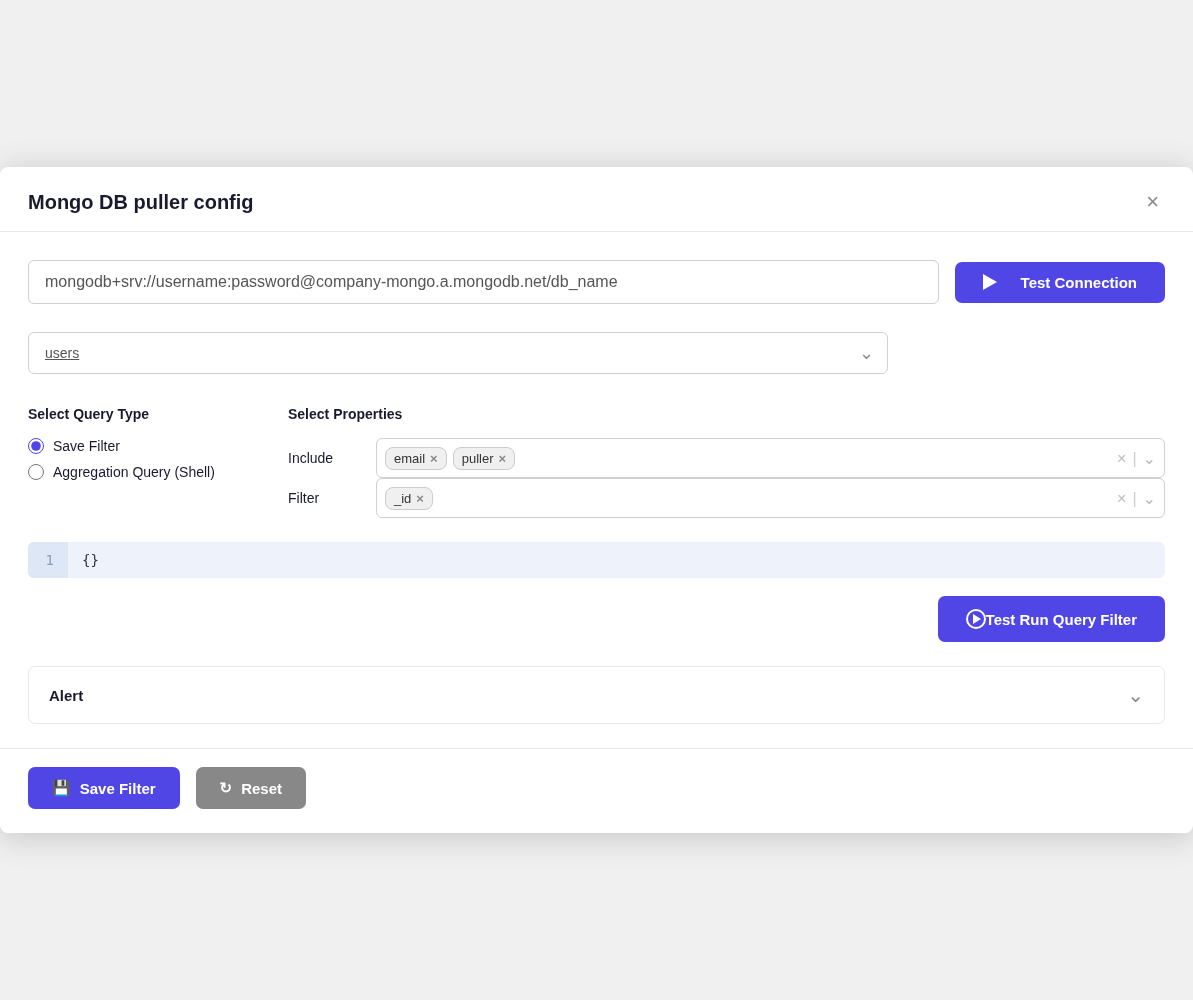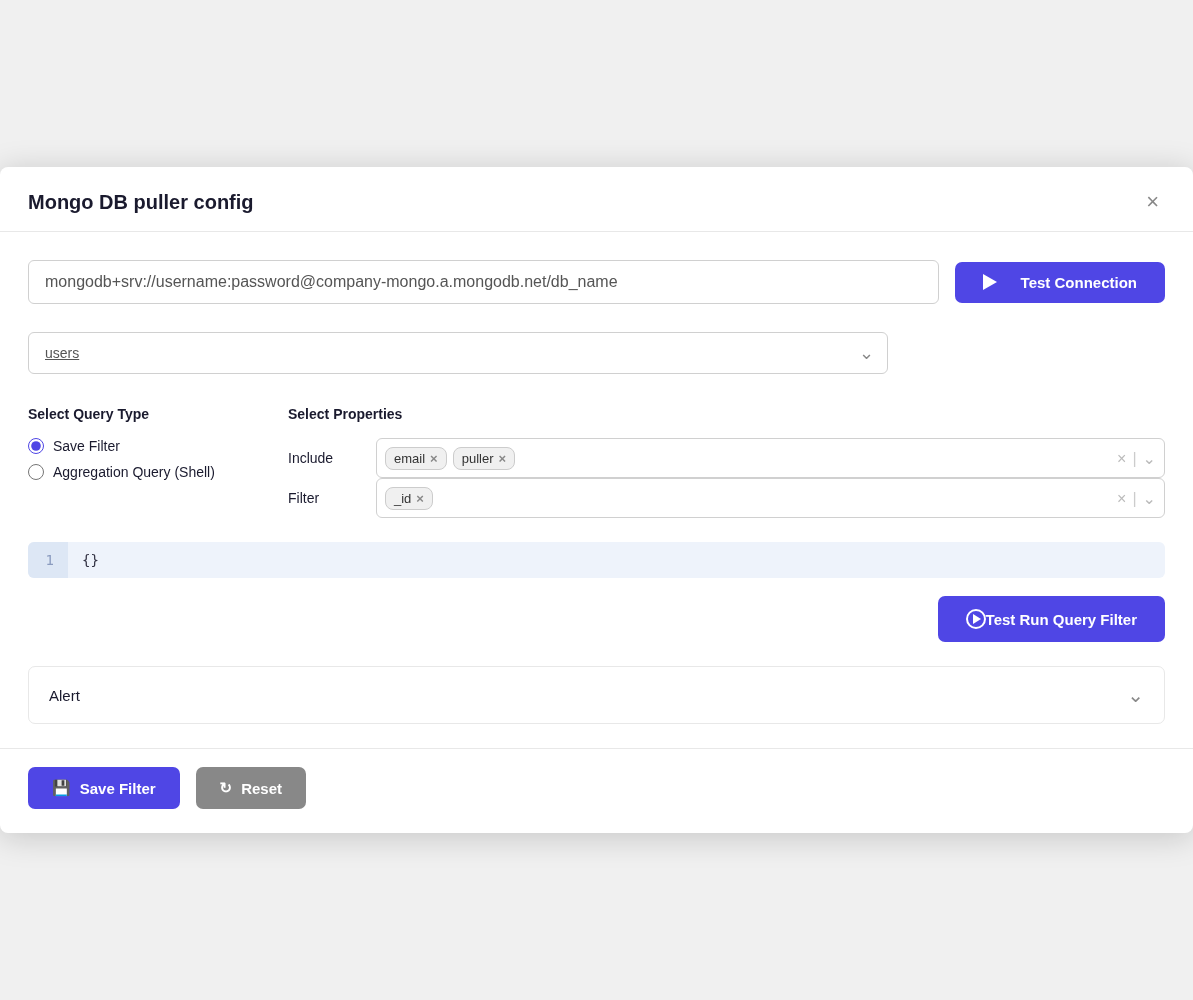--- a/index.html
+++ b/index.html
@@ -278,21 +278,21 @@
     }
     .alert-header {
       display: flex;
       align-items: center;
       justify-content: space-between;
       padding: 16px 20px;
       cursor: pointer;
     }
     .alert-label {
       font-size: 15px;
-      font-weight: 400;
+      font-weight: 700;
       color: #1a1a2e;
     }
     .alert-chevron {
       color: #888;
       font-size: 20px;
     }
     .modal-footer {
       display: flex;
       align-items: center;
       gap: 16px;

